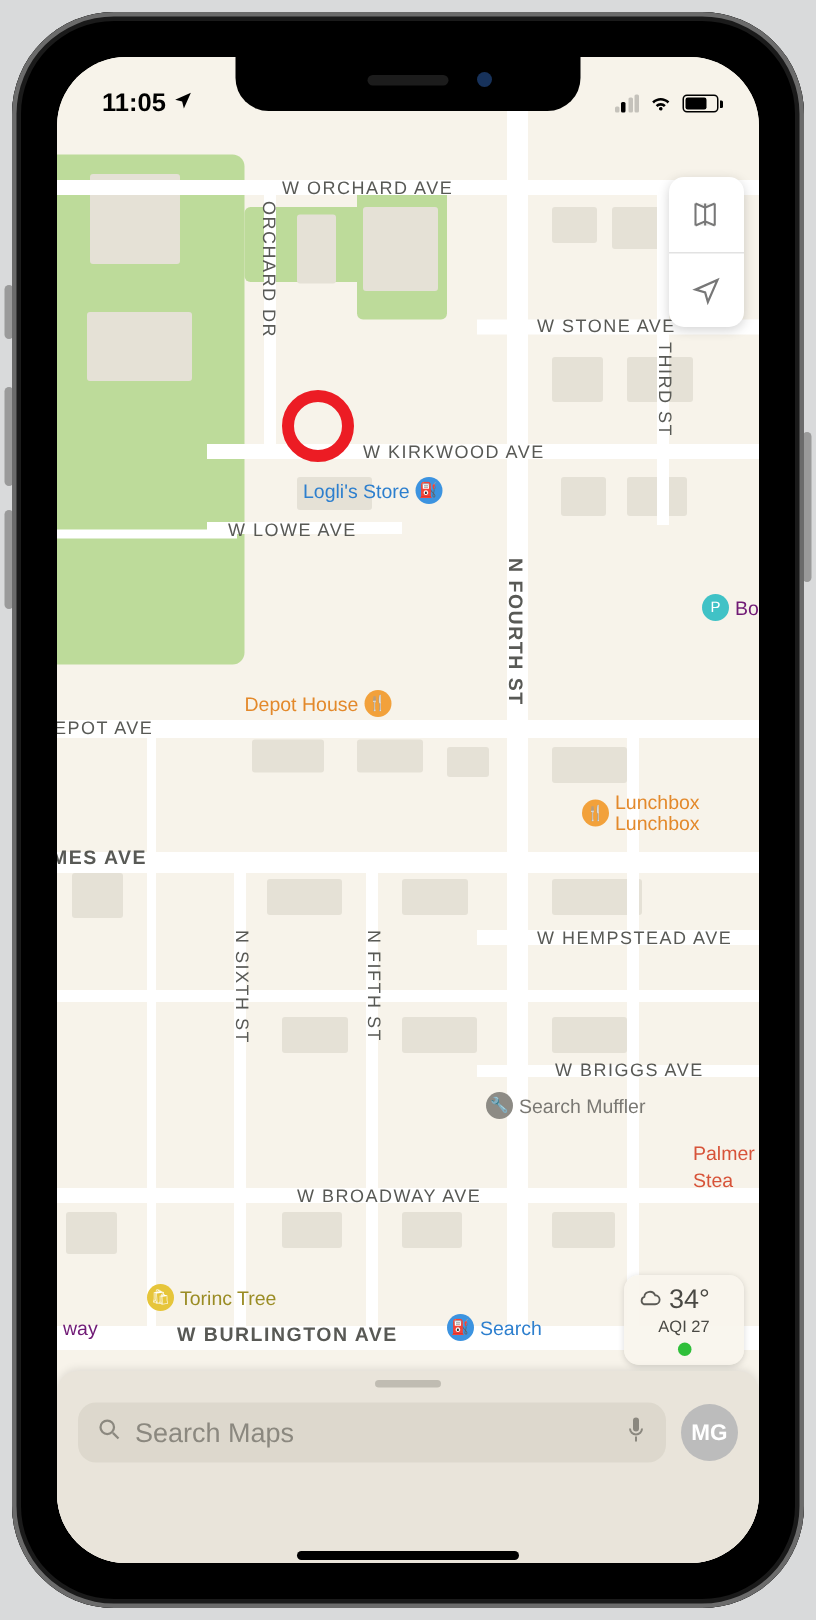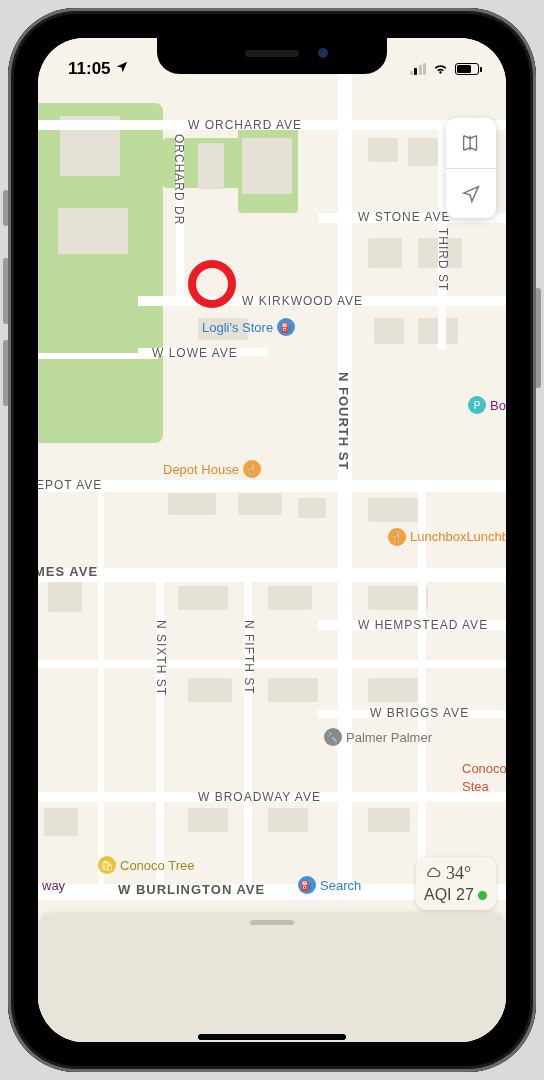--- a/index.html
+++ b/index.html
@@ -145,22 +145,22 @@
 
   
   .weather {
     position:absolute; right:10px; bottom:132px;
     width:80px; padding:6px 8px;
     background:rgba(248,245,237,.92);
     border-radius:10px; box-shadow:0 1px 4px rgba(0,0,0,.15);
     font-size:14px; color:#4a4944; z-index:60;
     text-align:left;
   }
-  .weather .row1 { display:flex; align-items:flex-start; gap:4px; font-size:18px;font-family:Liberation Serif, serif; }
-  .weather .row2 { display:flex; align-items:center; gap:4px; font-size:16px; margin-top:2px;}
+  .weather .row1 { display:flex; align-items:flex-start; gap:4px; font-size:18px; }
+  .weather .row2 { display:flex; align-items:center; gap:4px; font-size:11px; margin-top:2px;flex-direction:column;}
   .aqi-dot { width:9px; height:9px; border-radius:50%; background:#2fbf3a; display:inline-block;}
 
   
   .search-sheet {
     position:absolute; left:0; right:0; bottom:0;
     height:128px; background:#e9e4da;
     border-top-left-radius:14px; border-top-right-radius:14px;
     z-index:70; padding:14px 14px 0 14px;
     box-shadow:0 -1px 6px rgba(0,0,0,.1);
   }
@@ -305,36 +305,36 @@
         <div class="poi" style="left:430px; top:358px;">
           <span class="poi-pin teal">P</span>
           <span style="color:#701a75;">Bo</span>
         </div>
         <div class="poi orange" style="left:125px; top:422px;">
           <span>Depot House</span>
           <span class="poi-pin orange">🍴</span>
         </div>
         <div class="poi orange" style="left:350px; top:490px; flex-direction:row;">
           <span class="poi-pin orange">🍴</span>
-          <span style="display:flex; flex-direction:row; line-height:1.1;">
+          <span style="display:flex; flex-direction:column; line-height:1.1;">
             <span>Lunchbox</span>
             <span>Lunchbox</span>
           </span>
         </div>
         <div class="poi gray" style="left:286px; top:690px;">
           <span class="poi-pin gray">🔧</span>
-          <span>Palmer Palmer</span>
+          <span>Search Muffler</span>
         </div>
         <div class="poi red" style="left:424px; top:724px; flex-direction:column; align-items:flex-start; line-height:1.1;">
-          <span>Conoco</span>
+          <span>Palmer</span>
           <span>Stea</span>
         </div>
         <div class="poi green" style="left:60px; top:818px;">
           <span class="poi-pin yellow">🛍</span>
-          <span>Conoco Tree</span>
+          <span>Torinc Tree</span>
         </div>
         <div class="poi blue" style="left:260px; top:838px;">
           <span class="poi-pin blue">⛽</span>
           <span>Search</span>
         </div>
         <div class="poi" style="left:4px; top:840px; color:#701a75;text-align:right;">
           <span>way</span>
         </div>
 
         <div class="red-circle" style="left:150px; top:222px;"></div>
@@ -363,19 +363,39 @@
           <span>34°</span>
         </div>
         <div class="row2">
           <span>AQI 27</span>
           <span class="aqi-dot"></span>
         </div>
       </div>
 
       <div class="search-sheet">
         <div class="grabber"></div>
+        <div class="search-row">
+          <div class="search-box">
+            <span class="mag">
+              <svg width="18" height="18" viewBox="0 0 24 24" fill="none" stroke="#8b887f" stroke-width="2">
+                  <circle cx="10" cy="10" r="6"></circle>
+                  <path d="M20 20l-5-5"></path>
+                </svg>
+            </span>
+            <span>Search Maps</span>
+            <span class="mic">
+              <svg width="16" height="20" viewBox="0 0 24 28" fill="#8b887f">
+                  <rect x="9" y="2" width="6" height="14" rx="3"></rect>
+                  <path d="M6 13a6 6 0 0 0 12 0M12 21v5" stroke="#8b887f" stroke-width="2" fill="none"></path>
+                </svg>
+            </span>
+          </div>
+          <div class="avatar">
+            <span>MG</span>
+          </div>
+        </div>
       </div>
 
     </div>
   </div>
 
   <div class="home-indicator"></div>
 </div>
 
 </body></html>

